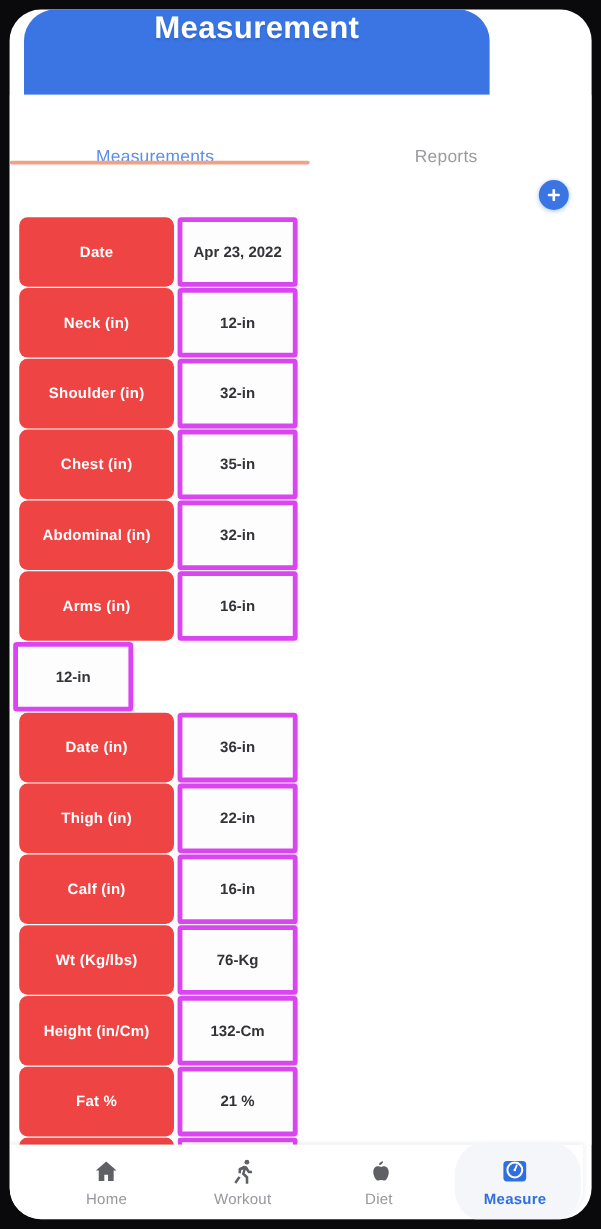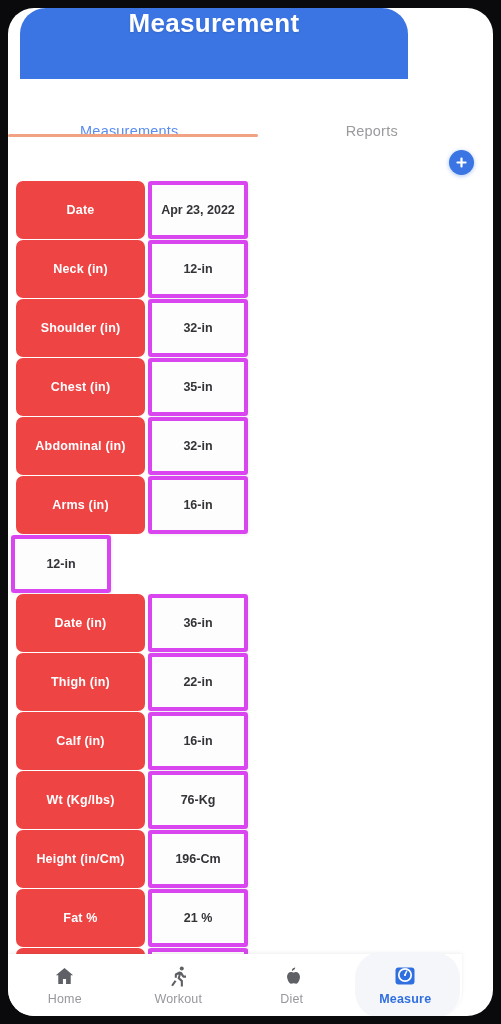--- a/index.html
+++ b/index.html
@@ -186,20 +186,21 @@
     left: 0;
     bottom: 0;
     width: 454px;
     height: 62px;
     background: #ffffff;
     border-bottom-left-radius: 26px;
     border-bottom-right-radius: 26px;
     box-shadow: 0 -1px 4px rgba(0,0,0,0.07);
     display: flex;
     align-items: flex-end;
+    padding-left: 24px;
   }
   .nav-item {
     flex: 1;
     height: 62px;
     display: flex;
     flex-direction: column;
     align-items: center;
     justify-content: center;
     gap: 4px;
     cursor: pointer;
@@ -302,21 +303,21 @@
         <div class="meas-row">
           <div class="meas-label">Calf (in)</div>
           <div class="meas-value">16-in</div>
         </div>
         <div class="meas-row">
           <div class="meas-label">Wt (Kg/lbs)</div>
           <div class="meas-value">76-Kg</div>
         </div>
         <div class="meas-row">
           <div class="meas-label">Height (in/Cm)</div>
-          <div class="meas-value">196-Cm</div>
+          <div class="meas-value">132-Cm</div>
         </div>
         <div class="meas-row">
           <div class="meas-label">Fat %</div>
           <div class="meas-value">21  %</div>
         </div>
 
         <div class="meas-row-cut">
           <div class="meas-label"></div>
           <div class="meas-value"></div>
         </div>

